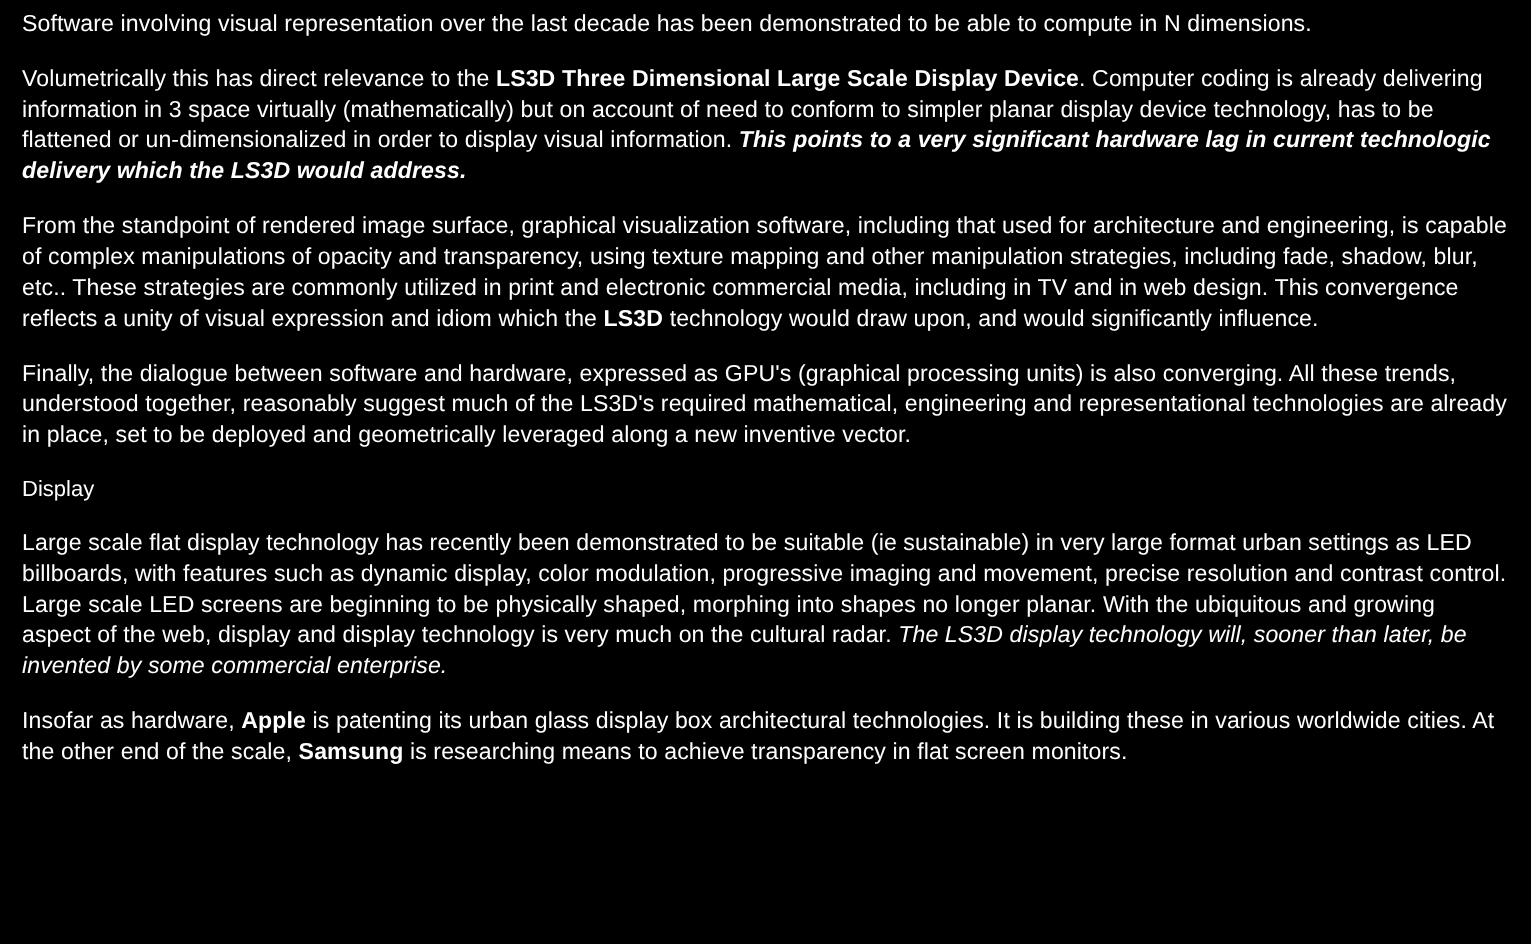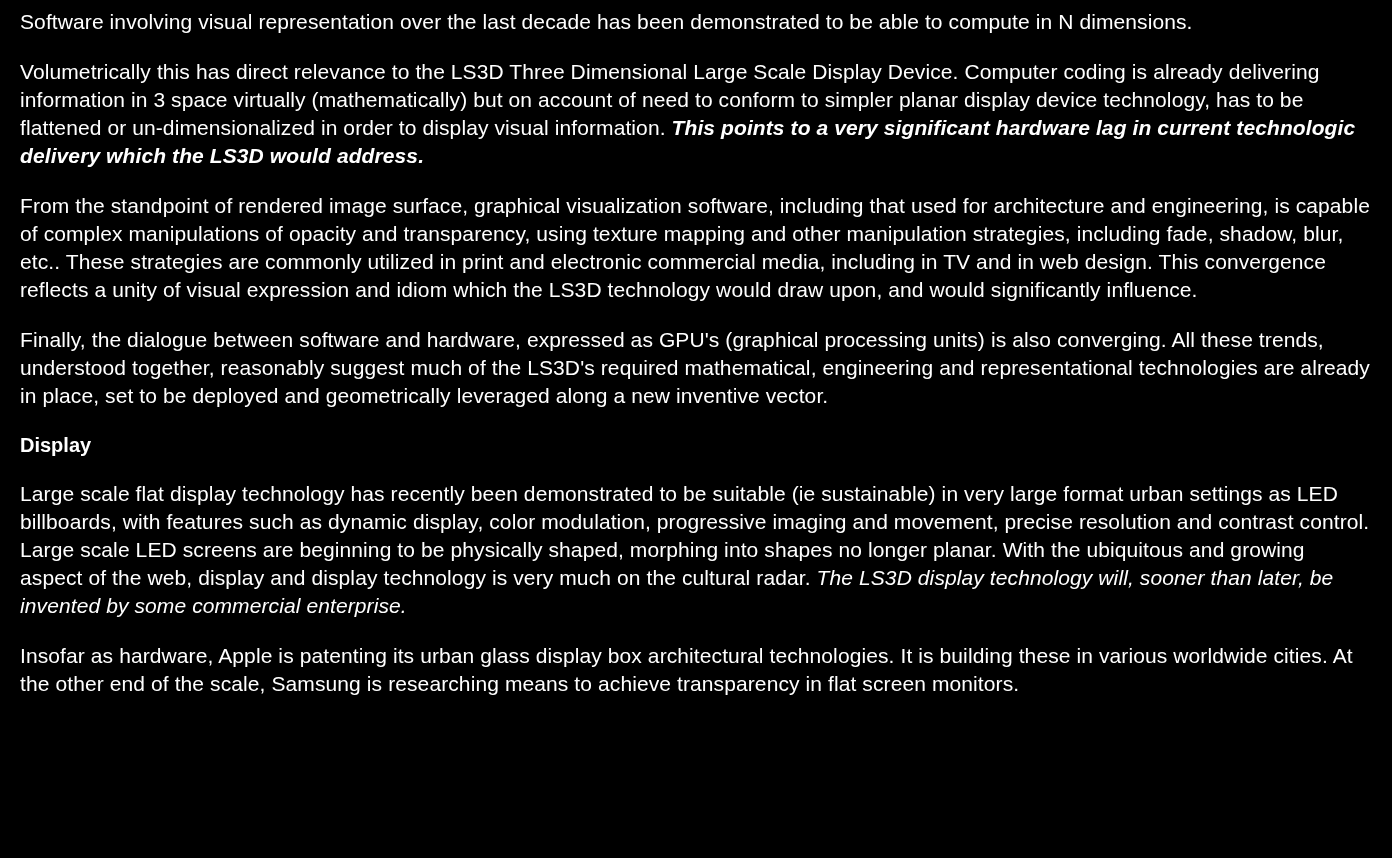--- a/index.html
+++ b/index.html
@@ -21,28 +21,28 @@
     background: #000000;
     padding: 8px 22px 0 20px;
   }
   p {
     margin: 0 0 22px 0;
     font-size: 21px;
     line-height: 28px;
     color: #ffffff;
     letter-spacing: 0.1px;
   }
-  .b { font-weight: normal; }
+  .b { font-weight: bold; }
   .bi { font-weight: bold; font-style: italic; }
   .i { font-style: italic; }
   h3.heading {
     margin: 0 0 22px 0;
     font-size: 20px;
     line-height: 26px;
-    font-weight: bold;
+    font-weight: normal;
     color: #ffffff;
   }
 </style>
 </head>
 <body>
 
 <div class="page">
   <div id="para-top">
       <p><span class=" sp-wrap">Software involving visual representation over the last decade has been demonstrated to be able to compute in N dimensions.</span></p>
       <p><span class=" sp-wrap">Volumetrically this has direct relevance to the </span><span class="b sp-wrap">LS3D Three Dimensional Large Scale Display Device</span><span class=" sp-wrap">.  Computer coding is already delivering information in 3 space virtually (mathematically) but on account of need to conform to simpler planar display device technology, has to be flattened or un-dimensionalized in order to display visual information.   </span><span class="bi sp-wrap">This points to a very significant hardware lag in current technologic delivery which the LS3D would address.</span></p>

